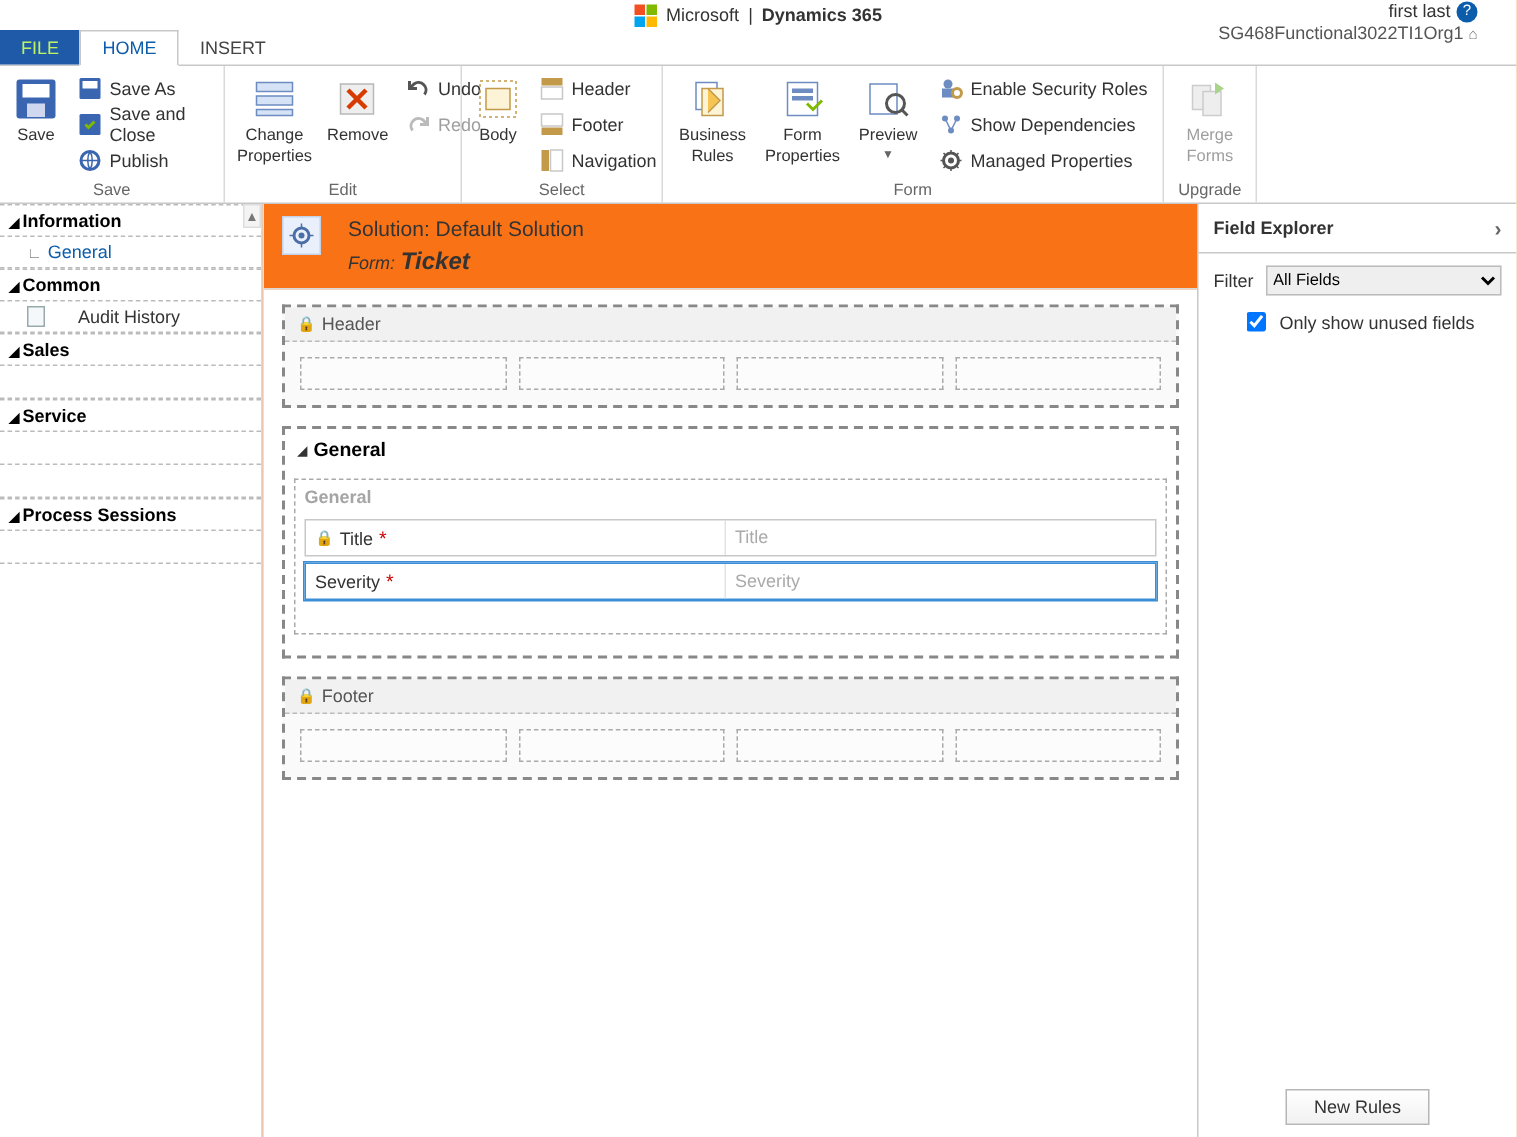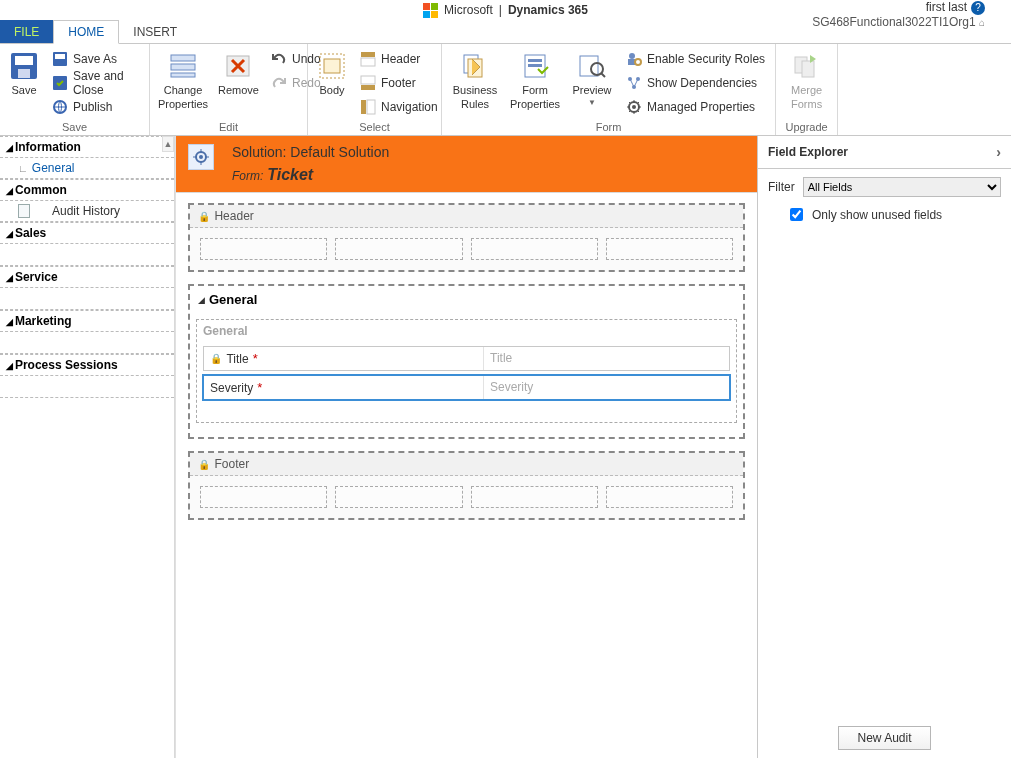--- a/index.html
+++ b/index.html
@@ -59,21 +59,21 @@
   .slot-row { display:flex; gap:8px; padding:10px;}
   .slot { flex:1; height:22px; border:1px dashed #aaa; background:#fcfcfc;}
   .subgroup { border:1px dashed #aaa; margin:6px;}
   .subgroup-hd { color:#a5a5a5; font-weight:600; padding:4px 6px; font-size:12px; }
   .fieldrow { display:flex; margin:4px 6px; border:1px solid #c8c8c8; background:#fff;}
   .fieldrow.selected { border:1px solid #3b8ed6; box-shadow:0 0 0 1px #3b8ed6;}
   .fieldlabel { width:280px; padding:4px 6px; display:flex; align-items:center; gap:4px; font-size:12px; color:#333; border-right:1px solid #e3e3e3;}
   .req { color:#c00; font-size:13px;}
   .fieldinput { flex:1; padding:4px 6px; color:#aaa;}
   
-  .rightpanel { width:254px; border-left:1px solid #c8c8c8; display:flex; flex-direction:column; background:#fff;}
+  .rightpanel { width:213px; border-left:1px solid #c8c8c8; display:flex; flex-direction:column; background:#fff;}
   .rp-header { padding:8px 10px; border-bottom:1px solid #c8c8c8; font-weight:600; font-size:13px; display:flex; justify-content:space-between; align-items:center;}
   .rp-filter { padding:8px 10px; display:flex; align-items:center; gap:8px;}
   select.filter-dd { flex:1; height:20px; border:1px solid #bcbcbc; font-size:11px;}
   .rp-check { padding:0 10px 8px 28px; display:flex; align-items:center; gap:6px;}
   .rp-body { flex:1;}
   .rp-footer { padding:8px; border-top:0; display:flex; justify-content:center;}
   button.newfield { padding:4px 18px; border:1px solid #b6b6b6; background:linear-gradient(#fff,#f1f1f1); color:#333; font-size:12px;}
   svg { display:block;}
 </style>
 </head>
@@ -341,21 +341,20 @@
     <div class="navitem"><span style="color:#888;font-size:10px;margin-right:4px">∟</span><span>General</span></div>
     <div class="navhead"><span class="twisty">◢</span><span>Common</span></div>
     <div class="navitem2">
         <span class="doc-icon"></span>
         <span>Audit History</span>
       </div>
     <div class="navhead"><span class="twisty">◢</span><span>Sales</span></div>
     <div class="navspacer"></div>
     <div class="navhead"><span class="twisty">◢</span><span>Service</span></div>
     <div class="navspacer"></div>
-    <div class="navhead"><span class="twisty">◢</span><span>Marketing</span></div>
     <div class="navspacer"></div>
     <div class="navhead"><span class="twisty">◢</span><span>Process Sessions</span></div>
     <div class="navspacer"></div>
   </div>
 
   <div class="canvas">
     <div class="canvas-header">
       <div class="sol-icon">
           <svg width="18" height="18">
             <circle cx="9" cy="9" r="5" fill="none" stroke="#4b6ea9" stroke-width="2"></circle>
@@ -435,16 +434,16 @@
       <select class="filter-dd">
         <option>All Fields</option>
       </select>
     </div>
     <div class="rp-check">
       <input type="checkbox" checked="" style="">
       <span>Only show unused fields</span>
     </div>
     <div class="rp-body"></div>
     <div class="rp-footer">
-      <button class="newfield">New Audit</button>
+      <button class="newfield">New Rules</button>
     </div>
   </div>
 </div>
 
 </body></html>

